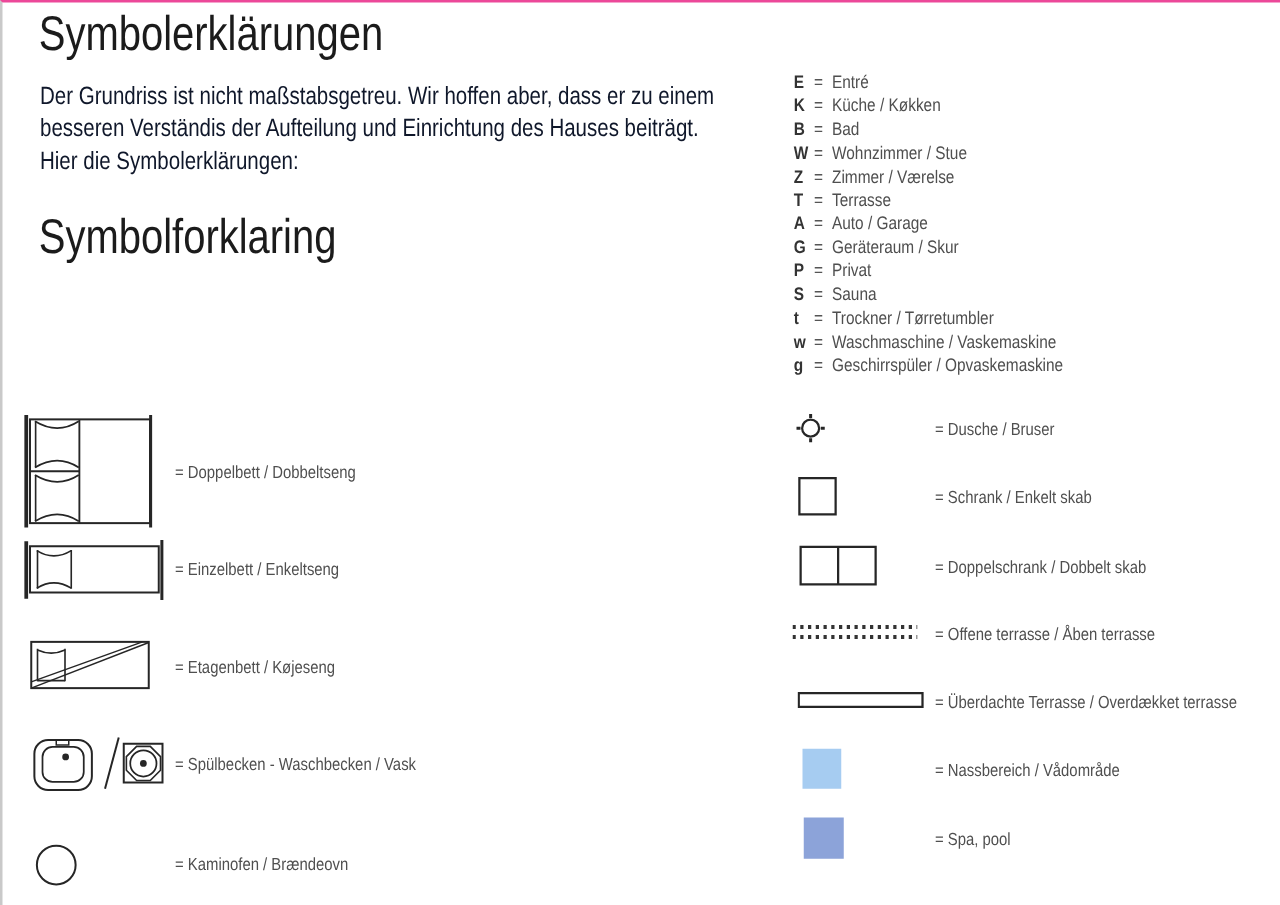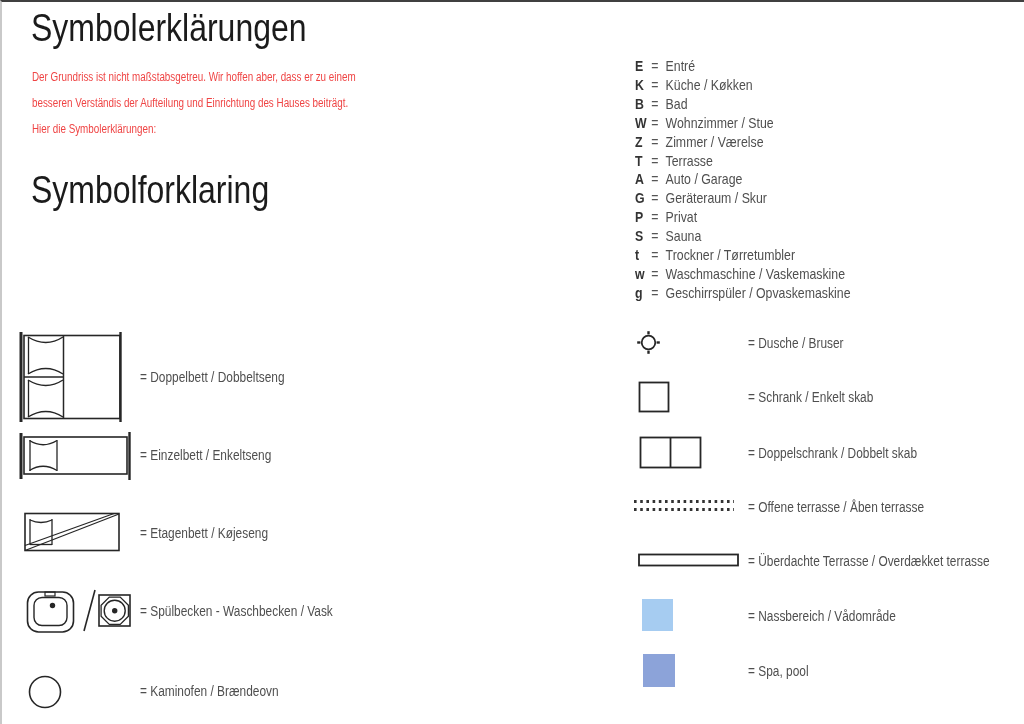--- a/index.html
+++ b/index.html
@@ -1,27 +1,27 @@
 <!DOCTYPE html>
 <html><head>
 <meta charset="utf-8">
 <style>
   html,body{margin:0;padding:0;background:#fff;}
   #page{
     position:relative;width:1024px;height:724px;background:#ffffff;
     font-family:"Liberation Sans","DejaVu Sans",sans-serif;
-    border-top:2px solid #404040;border-left:2px solid #c9c9c9;
+    border-top:2px solid #ec4899;border-left:2px solid #c9c9c9;
     box-sizing:border-box;overflow:hidden;
   }
   .h1{
     position:absolute;font-size:39px;font-weight:400;color:#1b1b1b;
     white-space:nowrap;transform:scaleX(0.82);transform-origin:0 0;
     letter-spacing:0px;
   }
-  .para{position:absolute;color:#ef4444;font-size:12px;line-height:26px;}
+  .para{position:absolute;color:#0f172a;font-size:20px;line-height:26px;}
   .para div{white-space:nowrap;transform:scaleX(0.82);transform-origin:0 50%;}
   .legend{position:absolute;left:633px;top:55px;transform:scaleX(0.85);transform-origin:0 0;}
   .legend-row{display:flex;height:18.85px;align-items:center;font-size:14.5px;white-space:nowrap;}
   .legend-letter{width:19px;font-weight:bold;color:#333;}
   .legend-eq{width:17px;color:#555;}
   .legend-label{color:#4f4f4f;}
   .symlabel{
     position:absolute;font-size:14px;color:#4f4f4f;white-space:nowrap;
     transform:scaleX(0.85);transform-origin:0 50%;line-height:18px;
   }

